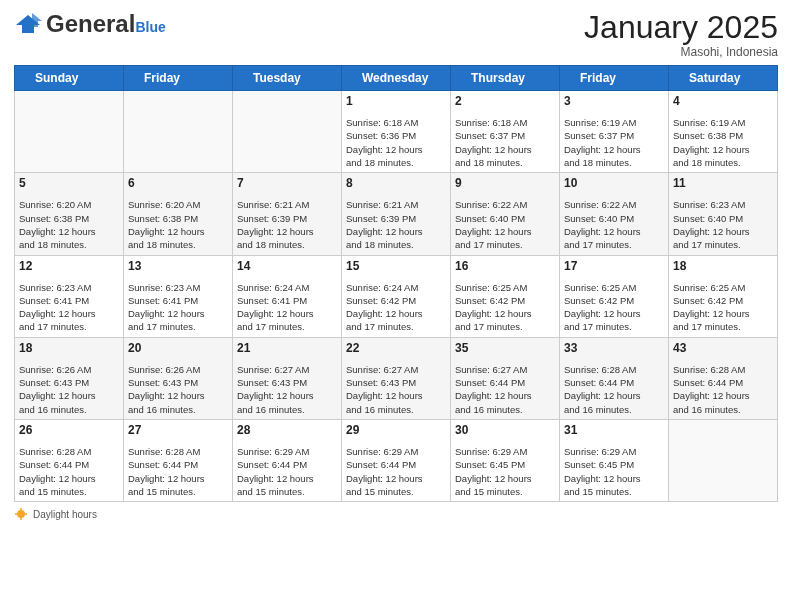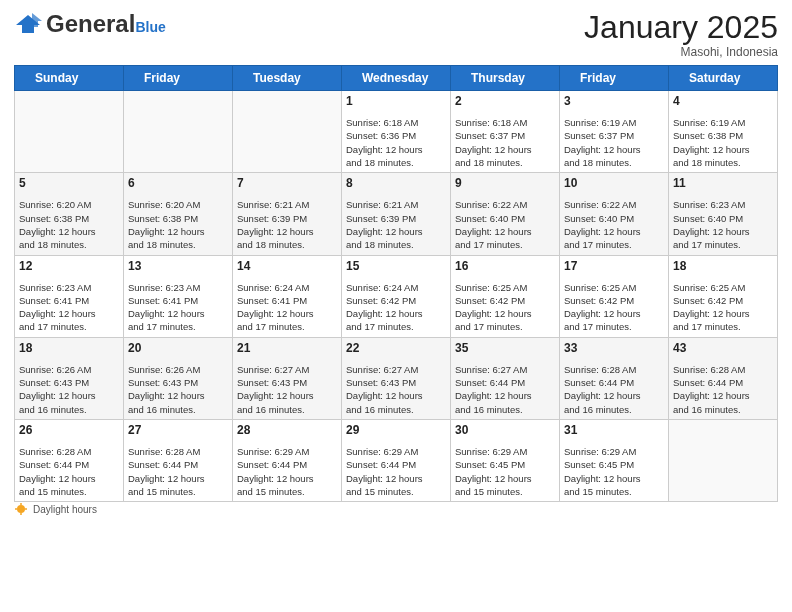--- a/index.html
+++ b/index.html
@@ -78,20 +78,21 @@
     .day-info {
       font-size: 9.5px;
       color: #333;
       line-height: 1.4;
       margin-top: 8px;
     }
     .empty-cell {
       background: #f9f9f9 !important;
     }
     .footer {
+      margin-top: 5px;
       display: flex;
       gap: 20px;
       font-size: 10px;
       color: #555;
     }
     .footer-item {
       display: flex;
       align-items: center;
       gap: 5px;
     }

